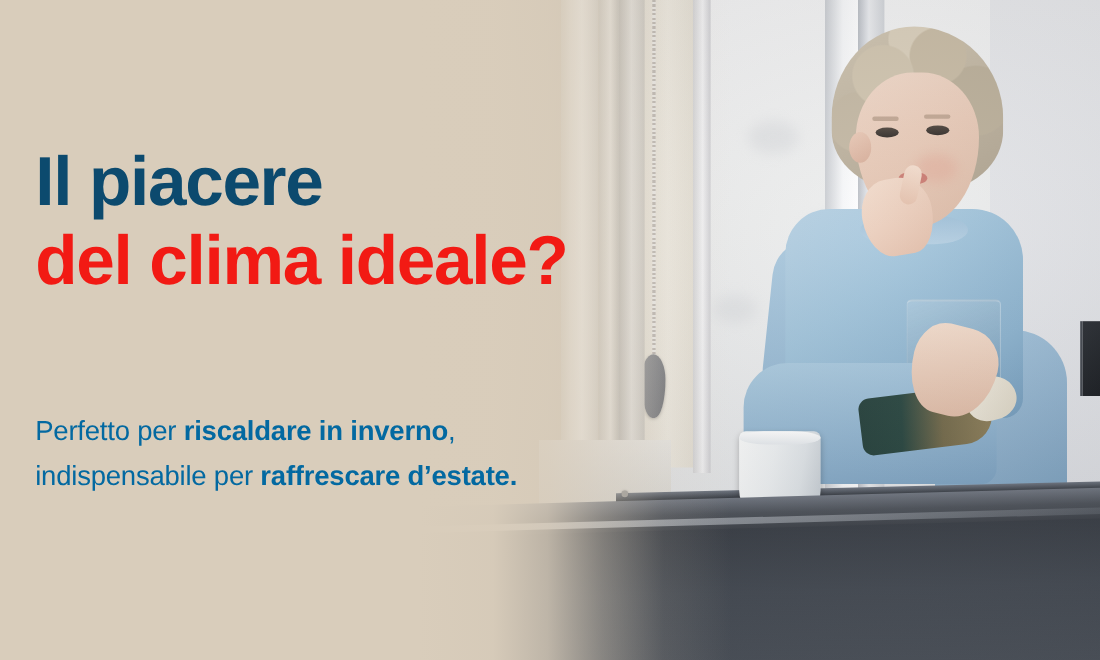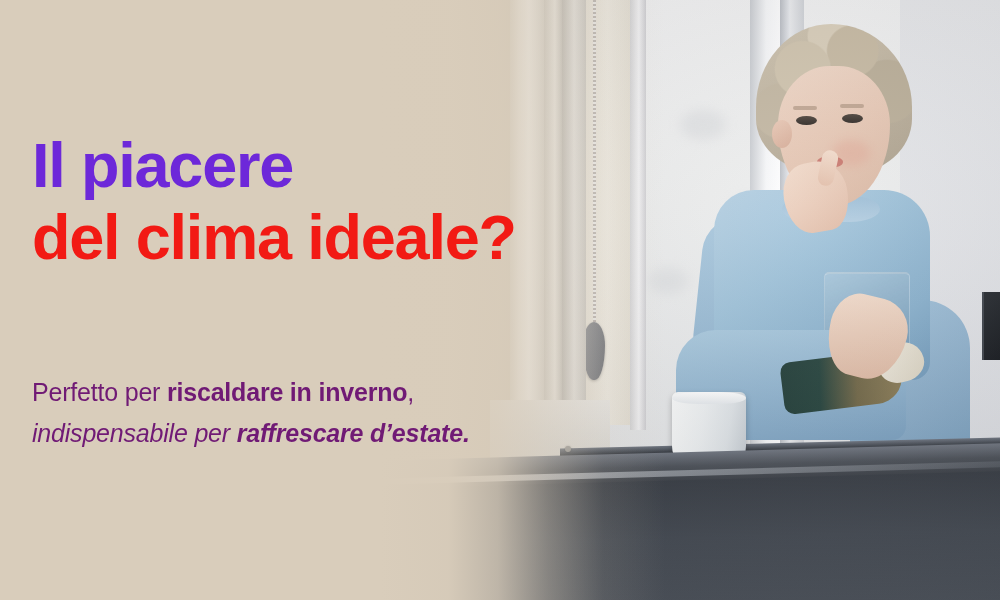--- a/index.html
+++ b/index.html
@@ -253,31 +253,31 @@
   
   #copy{ position:absolute; left:32px; top:0; width:540px; height:600px; }
 
   .headline{
     position:absolute; left:0;
     font-weight:700;
     letter-spacing:-1.2px;
     line-height:1;
     white-space:nowrap;
   }
-  #h-line1{ top:134px; font-size:63px; color:#6d28d9; }
+  #h-line1{ top:134px; font-size:63px; color:#0c4a6e; }
   #h-line2{ top:206px; font-size:63px; color:#F21A14;text-align:right; }
   #h-line3{ top:300px; font-size:45px; color:#111214; letter-spacing:-.9px; }
 
   .body-line{
     position:absolute; left:0;
-    font-size:25px; font-weight:400; color:#701a75;
+    font-size:25px; font-weight:400; color:#0369a1;
     line-height:1.22; white-space:nowrap; letter-spacing:-.2px;
   }
   #b-line1{ top:377px; }
-  #b-line2{ top:418px;font-style:italic; }
+  #b-line2{ top:418px; }
   .body-line b{ font-weight:700; }
 </style>
 </head>
 <body>
 
 <div id="banner">
 
   <div id="photo">
 
     <div class="ph wall-bright"></div>

